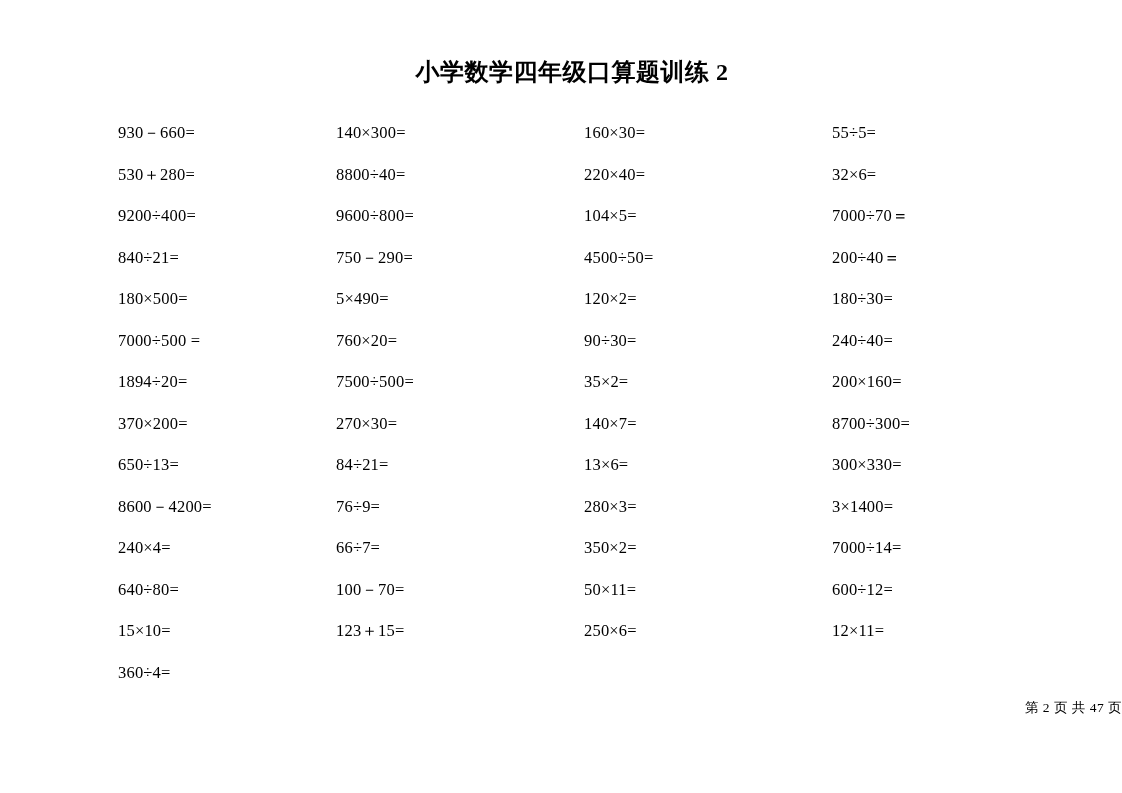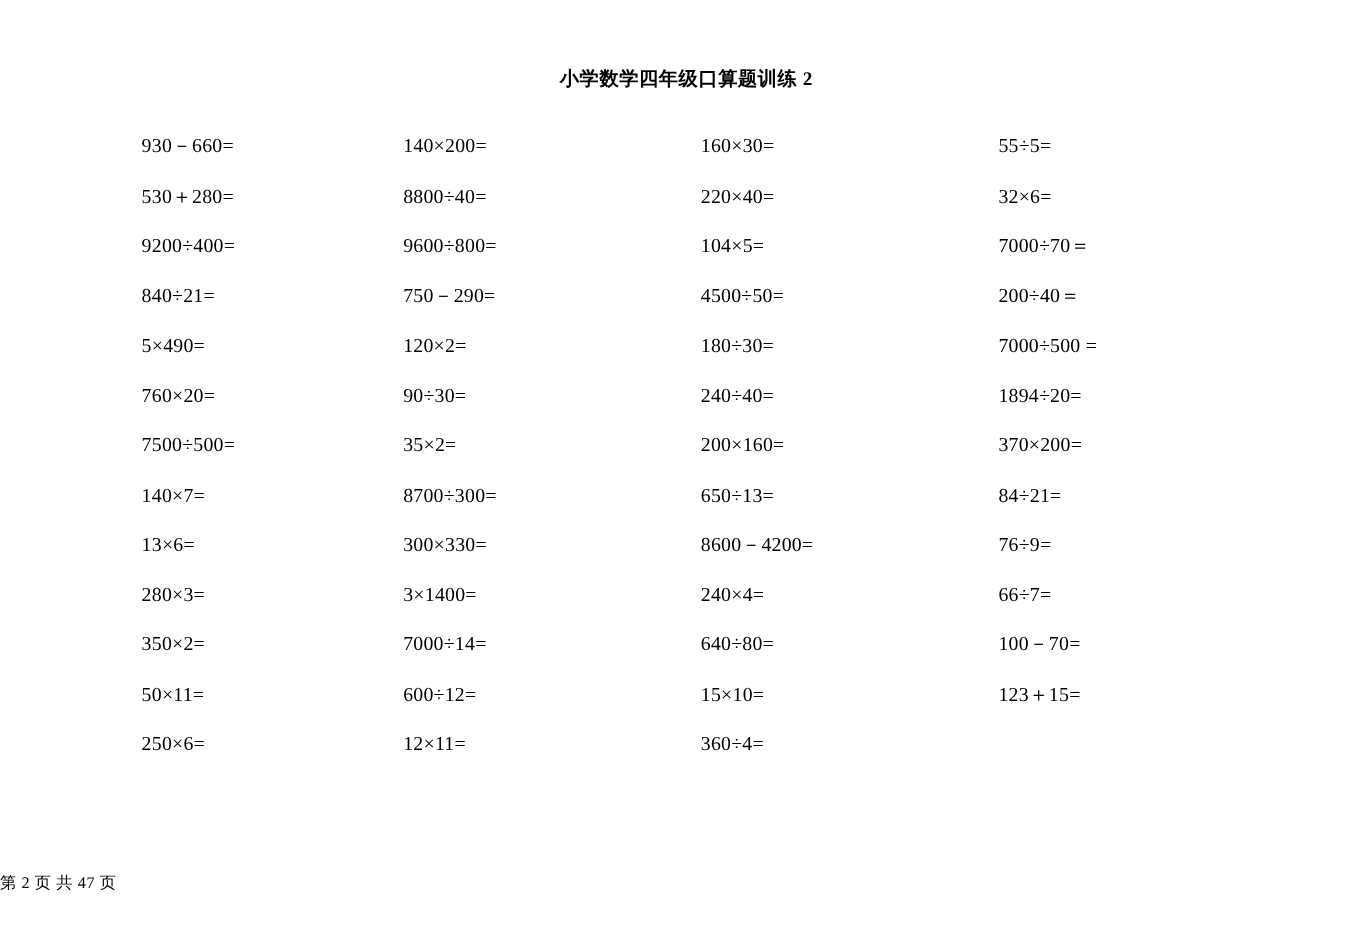--- a/index.html
+++ b/index.html
@@ -19,21 +19,21 @@
     width: 1122px;
     height: 793px;
     box-sizing: border-box;
     padding: 0;
     position: relative;
   }
   .doc-title {
     text-align: center;
     font-family: "Liberation Serif", serif;
     font-weight: bold;
-    font-size: 16px;
+    font-size: 24px;
     letter-spacing: 0.5px;
     margin: 0;
     padding-top: 56px;
     padding-bottom: 0;
     padding-left: 22px;
   }
   .grid {
     margin-top: 24px;
     padding-left: 118px;
     padding-right: 90px;
@@ -43,72 +43,74 @@
   }
   .cell {
     font-family: "Liberation Serif", serif;
     font-size: 16.5px;
     line-height: 41.5px;
     white-space: nowrap;
     letter-spacing: 0.2px;
   }
   .footer {
     position: absolute;
-    bottom: 48px;
+    bottom: 76px;
     left: 0;
     width: 100%;
-    text-align: left;
+    text-align: right;
     font-family: "Liberation Serif", serif;
     font-size: 13.5px;
     letter-spacing: 0.5px;
   }
 </style>
 </head>
 <body>
 
 <div class="page">
 
   <h1 class="doc-title">小学数学四年级口算题训练 2</h1>
 
   <div class="grid">
     <div class="cell">930－660=</div>
-    <div class="cell">140×200=</div>
+    <div class="cell">140×300=</div>
     <div class="cell">160×30=</div>
     <div class="cell">55÷5=</div>
 
     <div class="cell">530＋280=</div>
     <div class="cell">8800÷40=</div>
     <div class="cell">220×40=</div>
     <div class="cell">32×6=</div>
 
     <div class="cell">9200÷400=</div>
     <div class="cell">9600÷800=</div>
     <div class="cell">104×5=</div>
     <div class="cell">7000÷70＝</div>
 
     <div class="cell">840÷21=</div>
     <div class="cell">750－290=</div>
     <div class="cell">4500÷50=</div>
     <div class="cell">200÷40＝</div>
 
+    <div class="cell">180×500=</div>
     <div class="cell">5×490=</div>
     <div class="cell">120×2=</div>
     <div class="cell">180÷30=</div>
 
     <div class="cell">7000÷500 =</div>
     <div class="cell">760×20=</div>
     <div class="cell">90÷30=</div>
     <div class="cell">240÷40=</div>
 
     <div class="cell">1894÷20=</div>
     <div class="cell">7500÷500=</div>
     <div class="cell">35×2=</div>
 
     <div class="cell">200×160=</div>
     <div class="cell">370×200=</div>
+    <div class="cell">270×30=</div>
     <div class="cell">140×7=</div>
 
     <div class="cell">8700÷300=</div>
     <div class="cell">650÷13=</div>
     <div class="cell">84÷21=</div>
     <div class="cell">13×6=</div>
 
     <div class="cell">300×330=</div>
     <div class="cell">8600－4200=</div>
     <div class="cell">76÷9=</div>

